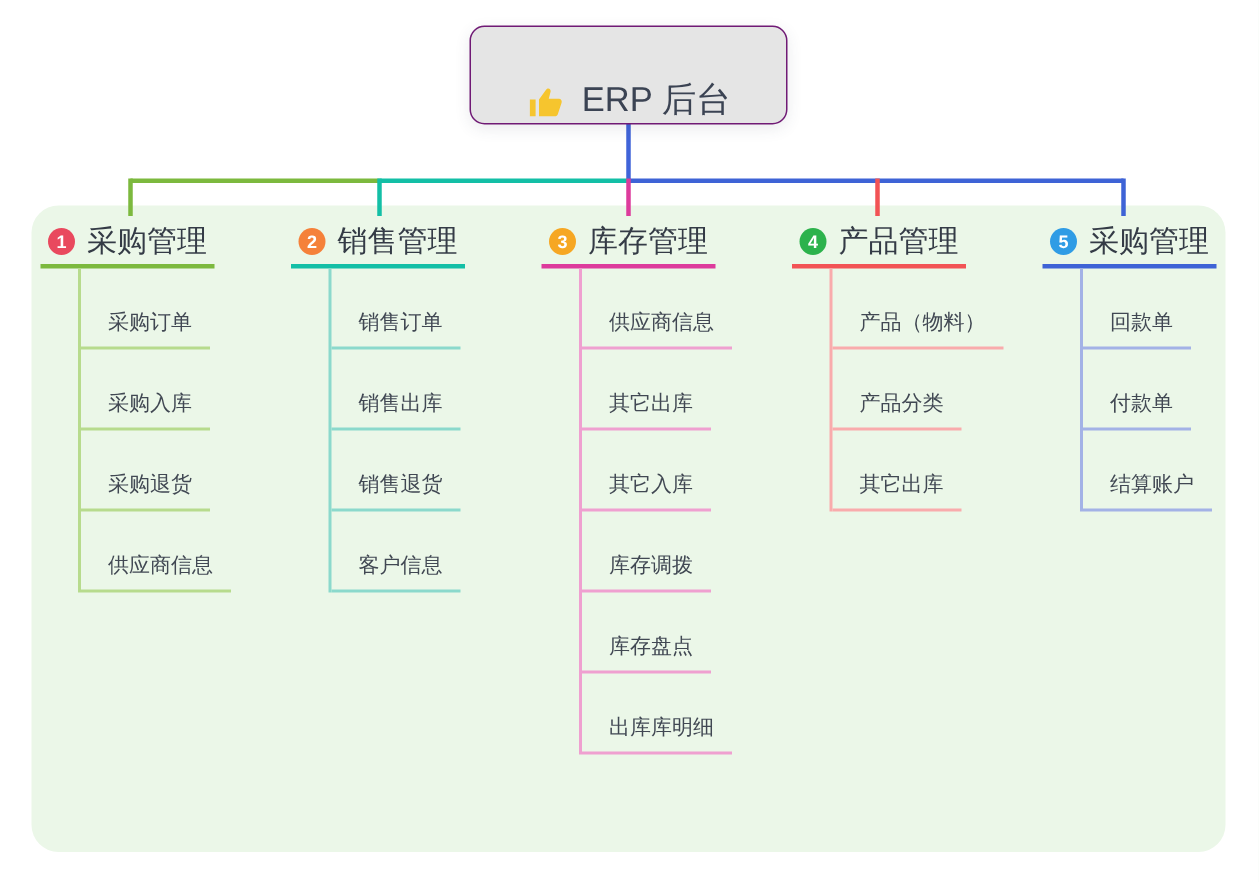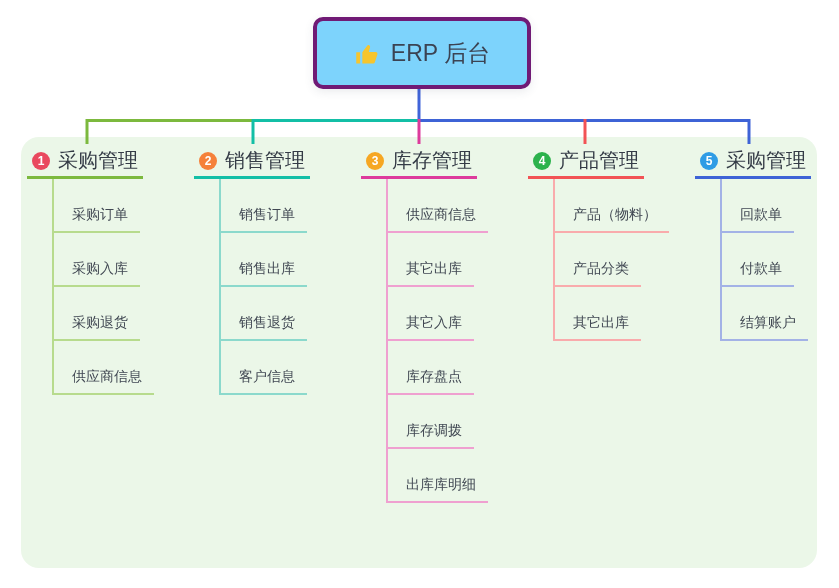--- a/index.html
+++ b/index.html
@@ -2,23 +2,23 @@
 <html><head>
 <meta charset="utf-8">
 <style>
   html,body{margin:0;padding:0;background:#ffffff;}
   body{font-family:"Liberation Sans","DejaVu Sans",sans-serif;}
   .stage{position:relative;width:839px;height:588px;overflow:hidden;background:#ffffff;}
 
   
   .root-card{
     position:absolute;left:313px;top:17px;width:210px;height:64px;
-    background:#7dd3fc;border:4px solid #701a75;border-radius:10px;
+    background:#e5e5e5;border:1px solid #701a75;border-radius:10px;
     box-shadow:0 3px 10px rgba(60,70,90,.10);
-    display:flex;align-items:center;justify-content:center;gap:10px;
+    display:flex;align-items:flex-end;justify-content:center;gap:10px;
     font-size:23px;font-weight:500;color:#3b4353;z-index:3;
   }
   .root-card .thumb{width:27px;height:27px;flex:0 0 auto;margin-top:2px;}
 
   
   .connectors{position:absolute;left:0;top:0;width:839px;height:588px;z-index:1;pointer-events:none;}
 
   
   .panel{
     position:absolute;left:21px;top:137px;width:796px;height:431px;
@@ -121,24 +121,24 @@
           <div class="child-row">
             <span>供应商信息</span>
           </div>
           <div class="child-row">
             <span>其它出库</span>
           </div>
           <div class="child-row">
             <span>其它入库</span>
           </div>
           <div class="child-row">
-            <span>库存盘点</span>
+            <span>库存调拨</span>
           </div>
           <div class="child-row">
-            <span>库存调拨</span>
+            <span>库存盘点</span>
           </div>
           <div class="child-row">
             <span>出库库明细</span>
           </div>
         </div>
     </div>
       <div class="branch" style="left: 528px; --main: #f25355; --light: #f9abac; --badge: #2cb24c;">
       <div class="branch-header">
         <span class="badge">4</span>
         <span class="branch-label">产品管理</span>

